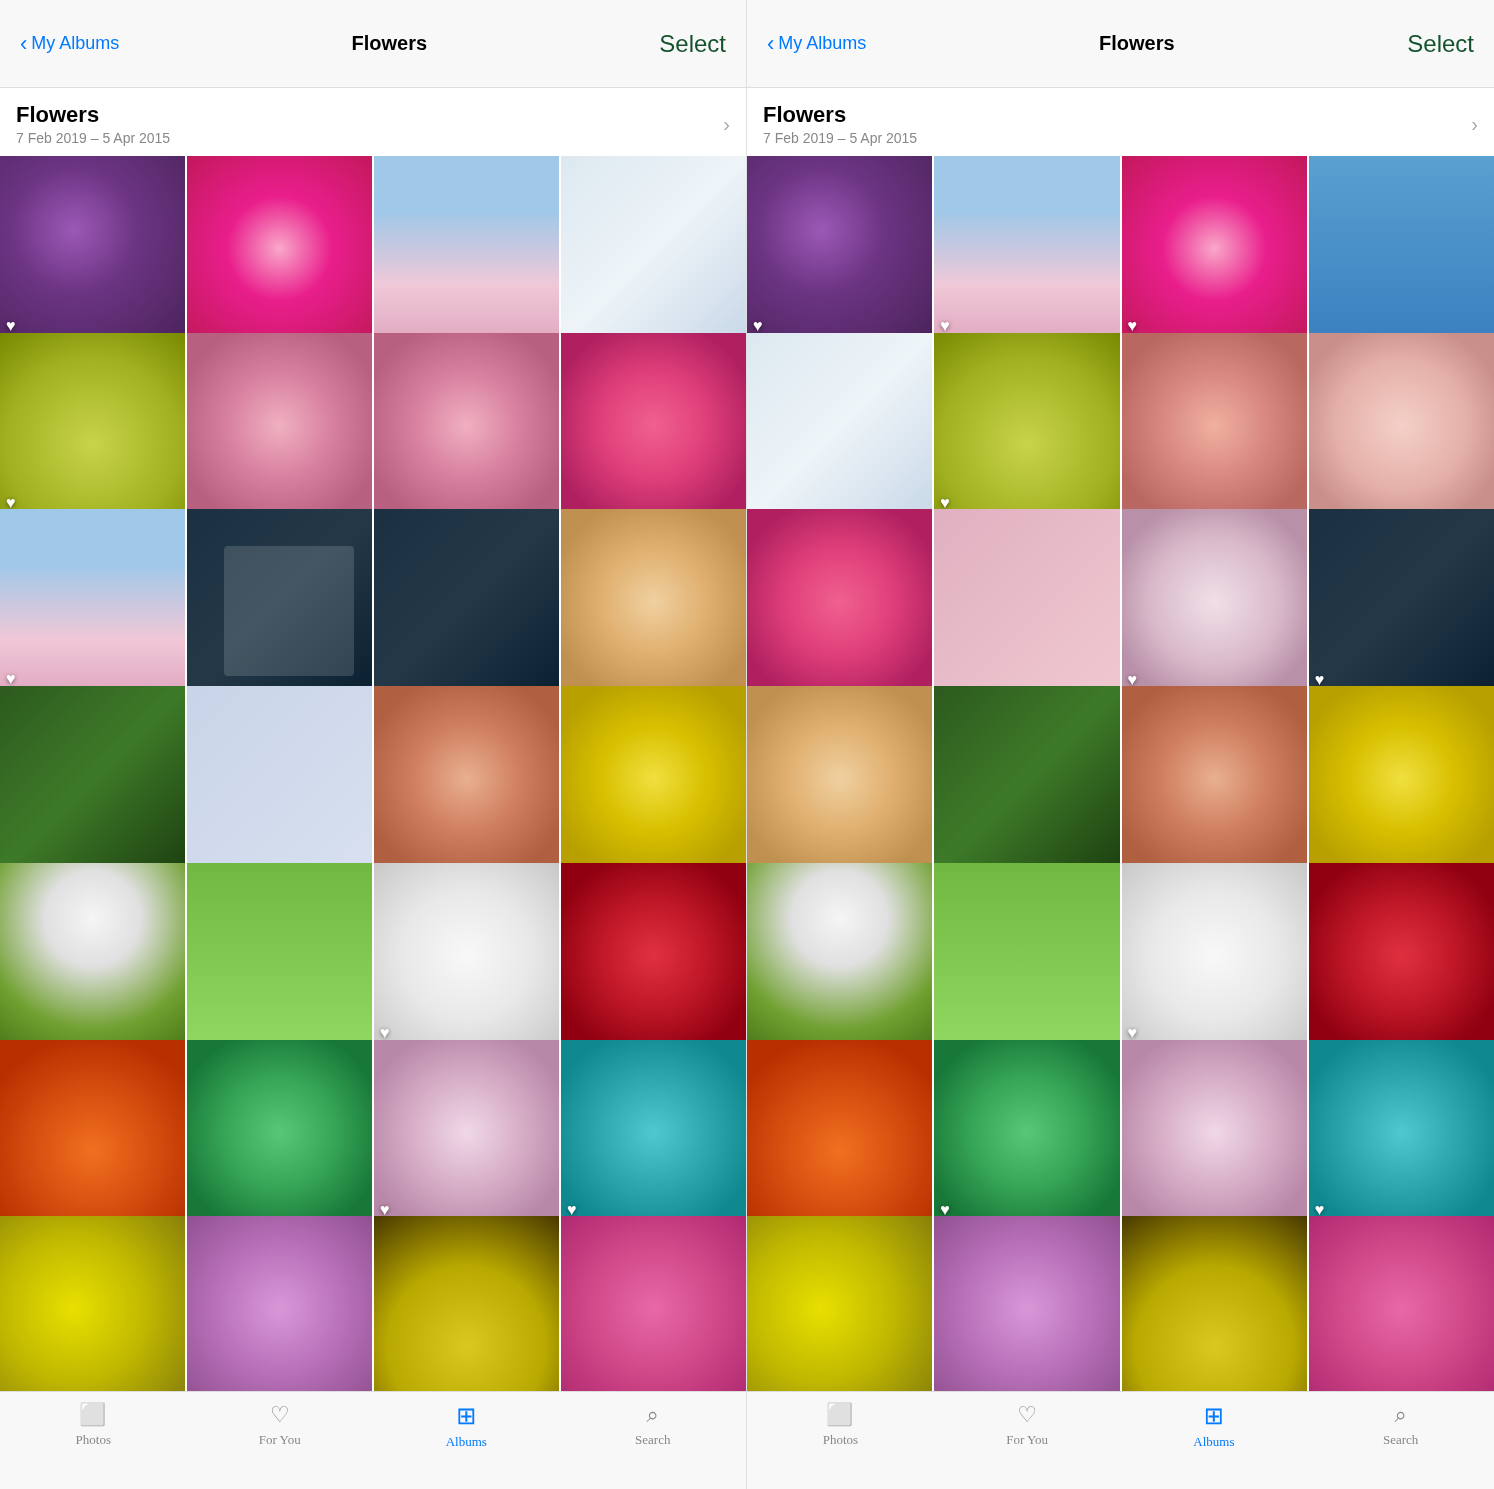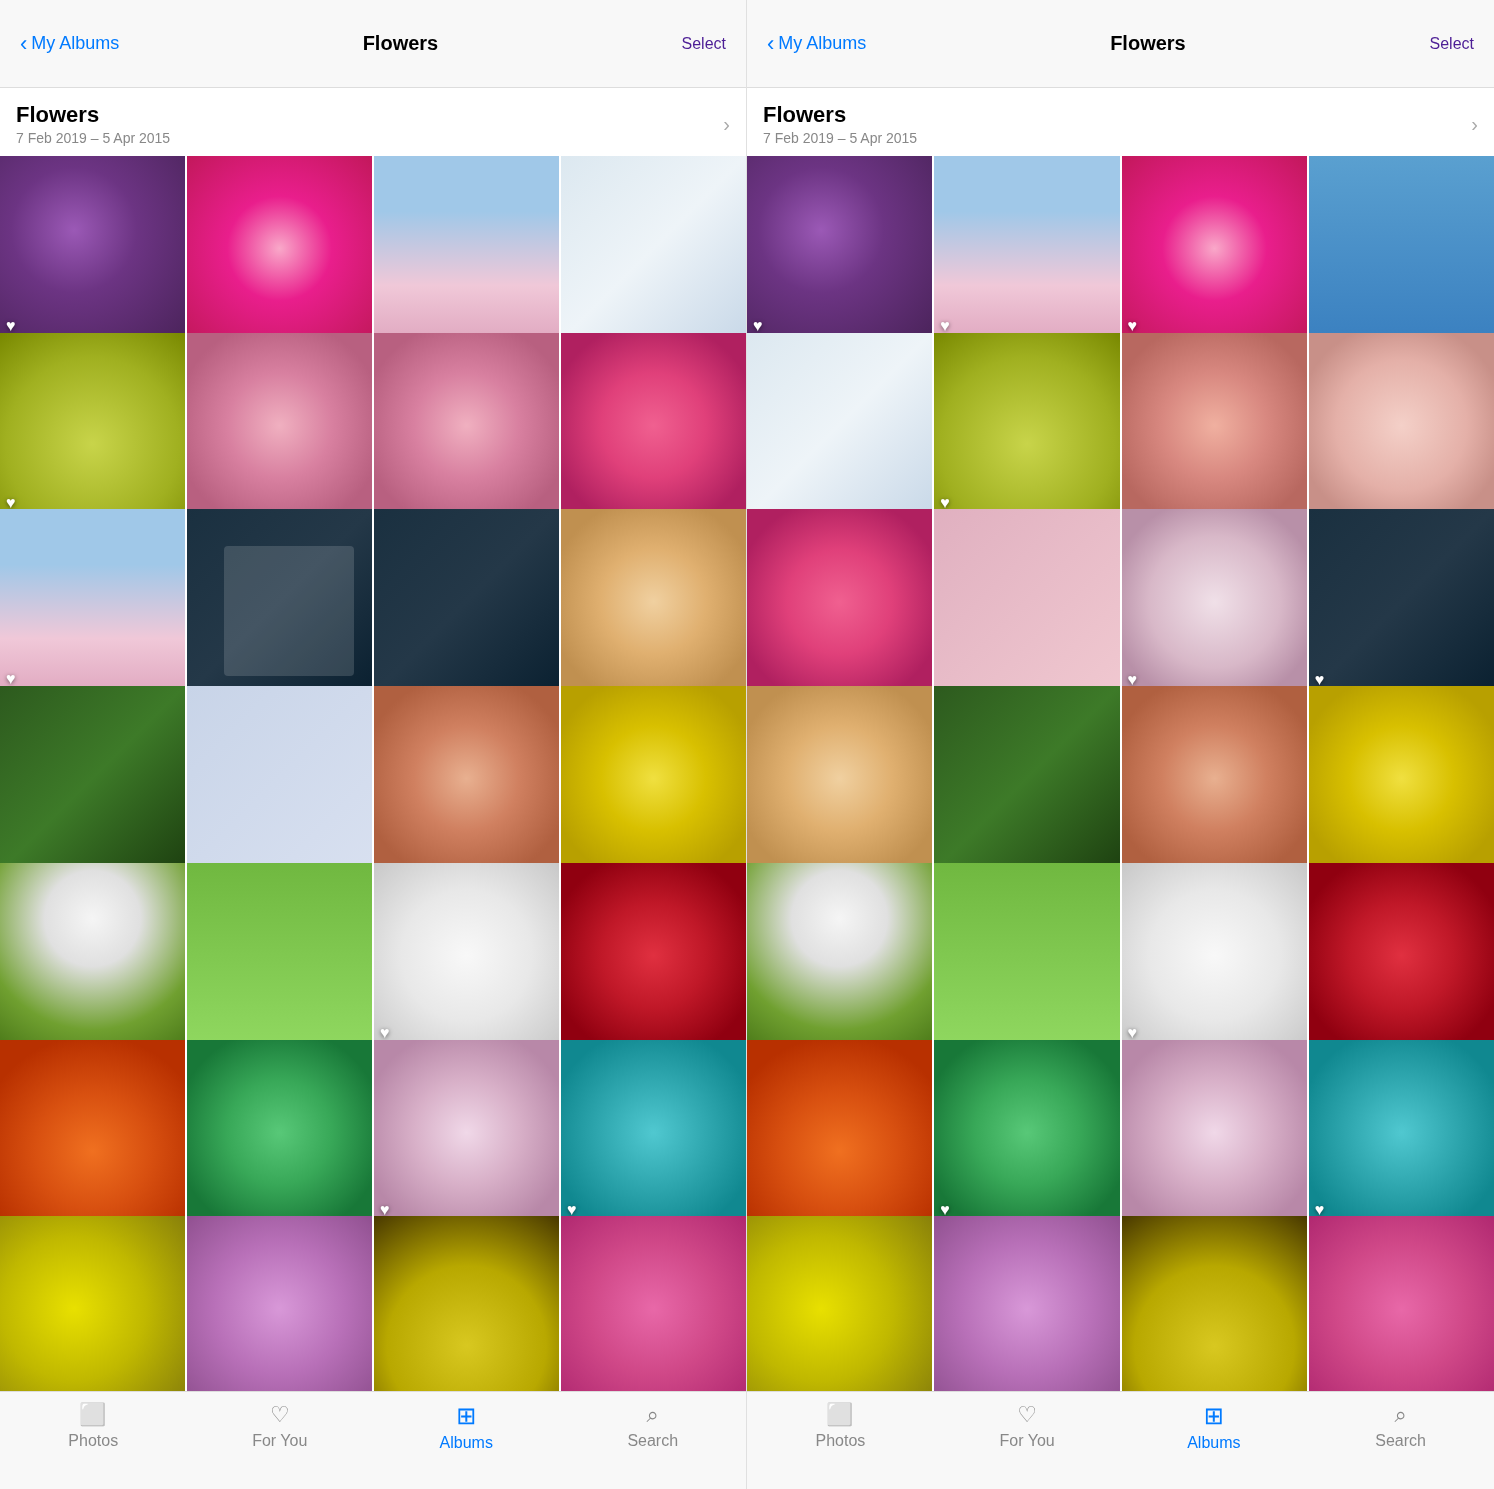--- a/index.html
+++ b/index.html
@@ -47,22 +47,22 @@
       color: #007aff;
     }
 
     .nav-title {
       font-size: 20px;
       font-weight: 700;
       color: #000;
     }
 
     .nav-select {
-      color: #4c1d95;
-      font-size: 16px;
+      color: #14532d;
+      font-size: 24px;
       cursor: pointer;
     }
 
     .album-header {
       padding: 14px 16px 10px;
       display: flex;
       align-items: center;
       justify-content: space-between;
       flex-shrink: 0;
     }
@@ -130,22 +130,23 @@
     .tab-icon {
       font-size: 26px;
       color: #888;
     }
 
     .tab-icon.active {
       color: #007aff;
     }
 
     .tab-label {
-      font-size: 16px;
+      font-size: 13px;
       color: #888;
+      font-family: Liberation Serif, serif;
     }
 
     .tab-label.active {
       color: #007aff;
     }
 
     
     .cell-purple { background: radial-gradient(circle at 40% 40%, #9b59b6 0%, #6c3483 40%, #4a235a 100%); }
     .cell-pink-hibiscus { background: radial-gradient(circle at 50% 50%, #f9a8c9 0%, #e91e8c 40%, #c2185b 100%); }
     .cell-orchid-white { background: linear-gradient(135deg, #dce8f0 0%, #eef4f8 50%, #c8d8e8 100%); }

